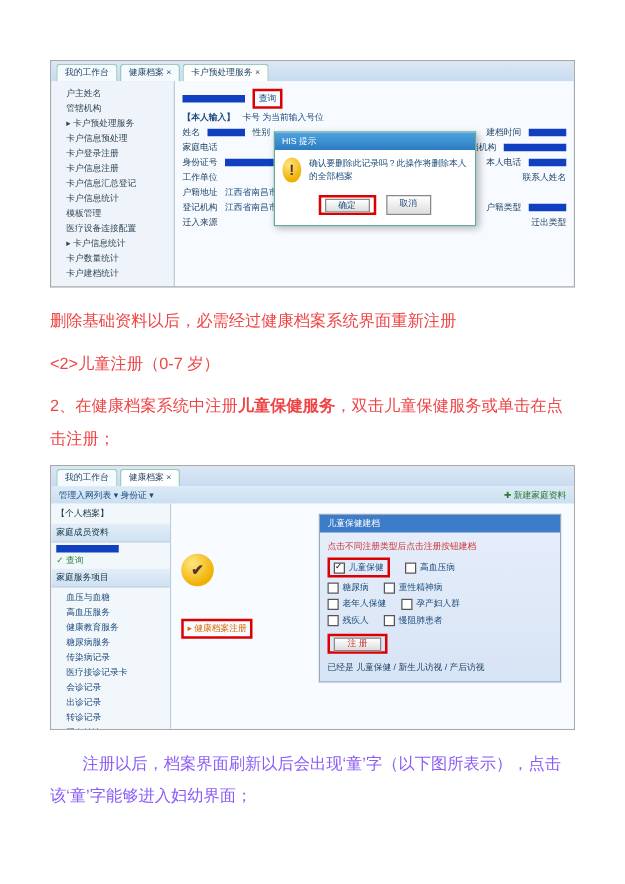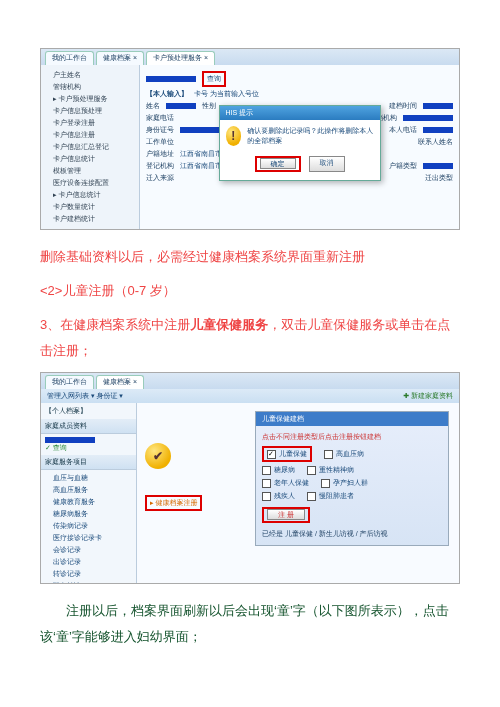--- a/index.html
+++ b/index.html
@@ -4,21 +4,21 @@
 <style>
   body {
     margin: 0;
     padding: 40px;
     font-family: "Microsoft YaHei", "SimSun", sans-serif;
     font-size: 13px;
     background: #fff;
     width: 420px;
   }
   .doc-text { color: #ef4444; line-height: 2; margin: 8px 0; }
-  .doc-note { color: #14532d; line-height: 2; margin: 8px 0; text-indent: 2em; }
+  .doc-note { color: #8b5cf6; line-height: 2; margin: 8px 0; text-indent: 2em; }
   .screenshot {
     border: 1px solid #aaa;
     background: #e8f0f8;
     margin: 8px 0 14px 0;
     font-size: 7px;
     color: #1a4a7a;
     position: relative;
     overflow: hidden;
   }
   .ss1 { height: 180px; }
@@ -157,21 +157,21 @@
       </div>
     </div>
   </div>
 </div>
 
 <p class="doc-text">删除基础资料以后，必需经过健康档案系统界面重新注册</p>
 
 <p class="doc-text">&lt;2&gt;儿童注册（0-7 岁）</p>
 
 <p class="doc-text">
-  <span>3、在健康档案系统中注册</span><b>儿童保健服务</b><span>，双击儿童保健服务或单击在点击注册；</span>
+  <span>2、在健康档案系统中注册</span><b>儿童保健服务</b><span>，双击儿童保健服务或单击在点击注册；</span>
 </p>
 
 <div class="screenshot ss2">
   <div class="tabs">
     <span class="tab">我的工作台</span>
     <span class="tab active">健康档案 ×</span>
   </div>
   <div class="toolbar">
     <span>管理入网列表 ▾   身份证 ▾</span>
     <span class="right green-dot">✚ <span>新建家庭资料</span></span>

